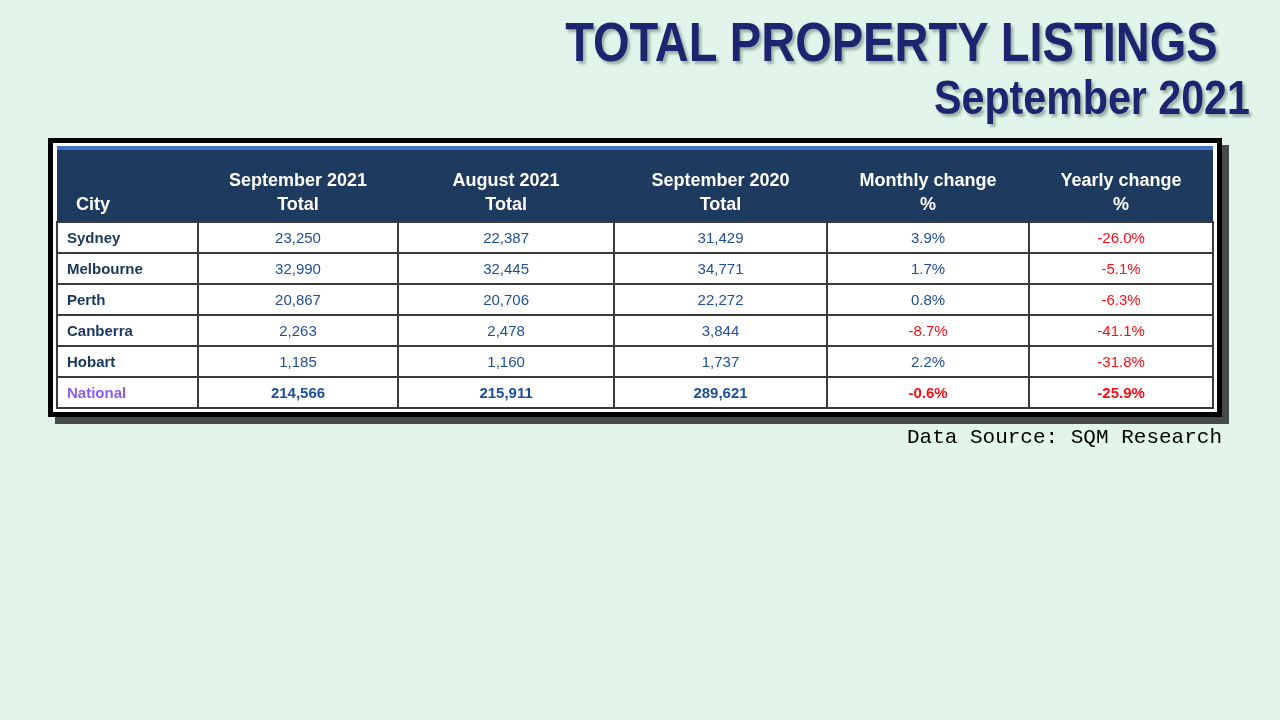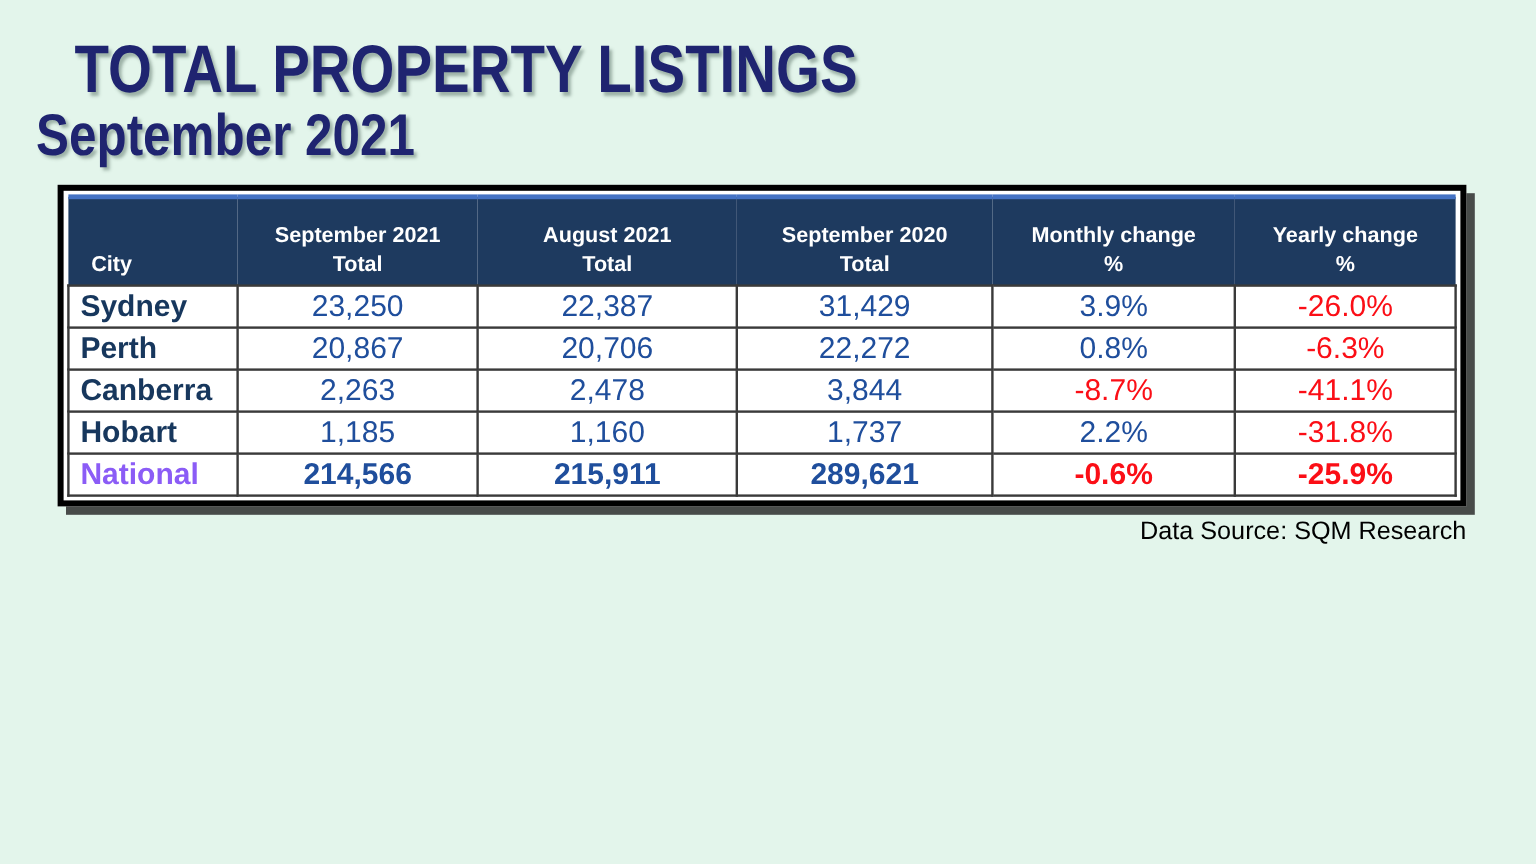--- a/index.html
+++ b/index.html
@@ -3,22 +3,22 @@
 <meta charset="utf-8">
 <style>
   * { margin: 0; padding: 0; box-sizing: border-box; }
   html, body {
     width: 1280px; height: 720px;
     background: #E3F5EB;
     font-family: "Liberation Sans", sans-serif;
     overflow: hidden;
   }
   .title-block {
-    text-align: left;
-    margin-top: 28px;
+    text-align: right;
+    margin-top: 12px;
     color: #1F2470;
     font-weight: bold;
   }
   .title-line1 {
     font-size: 56px;
     line-height: 60px;
     display: inline-block;
     transform: scaleX(0.84);
     transform-origin: center;
     text-shadow: 3px 3px 3px rgba(70, 95, 85, 0.45);
@@ -59,41 +59,42 @@
     text-align: center;
     height: 74px;
   }
   thead th.th-city {
     text-align: left;
     padding-left: 19px;
   }
   tbody td {
     border: 2px solid #3A3A3A;
     height: 31px;
-    font-size: 25px;
+    font-size: 15px;
     text-align: center;
     padding: 2px 4px;
     background: #fff;
     color: #1F4E9C;
   }
   tbody td.city {
     text-align: left;
     padding-left: 9px;
     font-weight: bold;
     color: #17375D;
   }
   tbody td.neg { color: #FB0E16; }
   tbody tr.total-row td { font-weight: bold; }
   tbody tr.total-row td.city { color: #8b5cf6; }
   .source-note {
     width: 1222px;
     text-align: right;
     margin-top: 9px;
     font-size: 21px;
     color: #000;
+    font-family: Liberation Mono, monospace;
   }
 </style>
 </head>
 <body>
 
 <div class="title-block">
   <div class="title-row"><span class="title-line1">TOTAL PROPERTY LISTINGS</span></div>
   <div class="title-row"><span class="title-line2">September 2021</span></div>
 </div>
 
@@ -137,20 +138,28 @@
     <tbody>
       <tr>
         <td class="city">Sydney</td>
         <td class="auto-color">23,250</td>
         <td class="auto-color">22,387</td>
         <td class="auto-color">31,429</td>
         <td class="auto-color">3.9%</td>
         <td class="auto-color neg">-26.0%</td>
       </tr>
       <tr>
+        <td class="city">Melbourne</td>
+        <td class="auto-color">32,990</td>
+        <td class="auto-color">32,445</td>
+        <td class="auto-color">34,771</td>
+        <td class="auto-color">1.7%</td>
+        <td class="auto-color neg">-5.1%</td>
+      </tr>
+      <tr>
         <td class="city">Perth</td>
         <td class="auto-color">20,867</td>
         <td class="auto-color">20,706</td>
         <td class="auto-color">22,272</td>
         <td class="auto-color">0.8%</td>
         <td class="auto-color neg">-6.3%</td>
       </tr>
       <tr>
         <td class="city">Canberra</td>
         <td class="auto-color">2,263</td>

